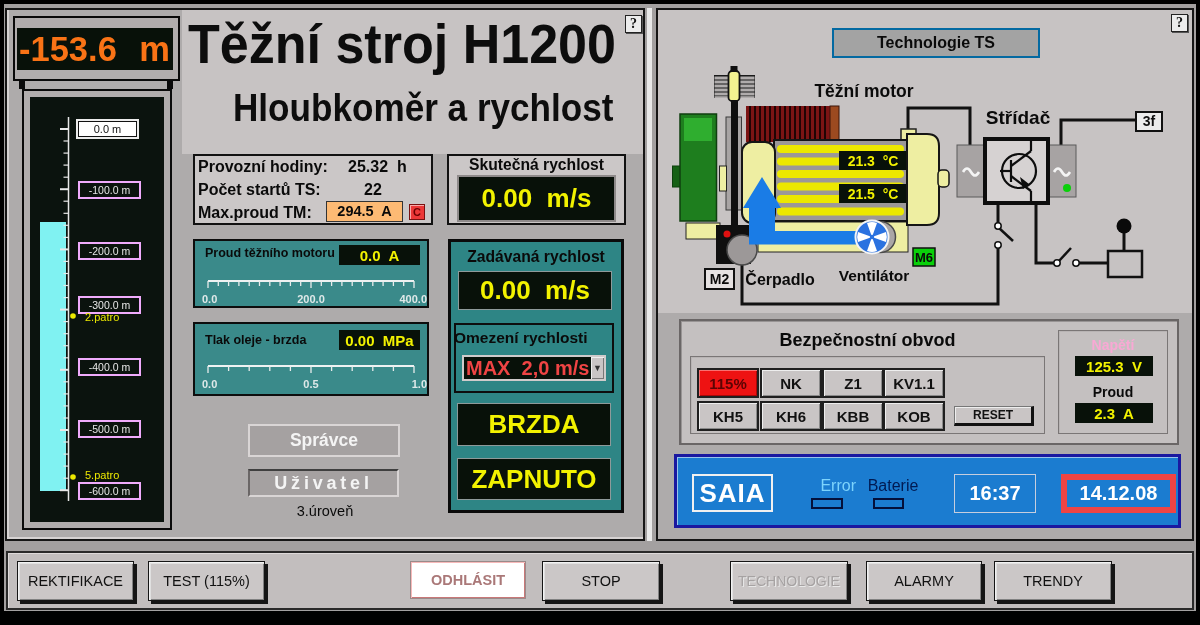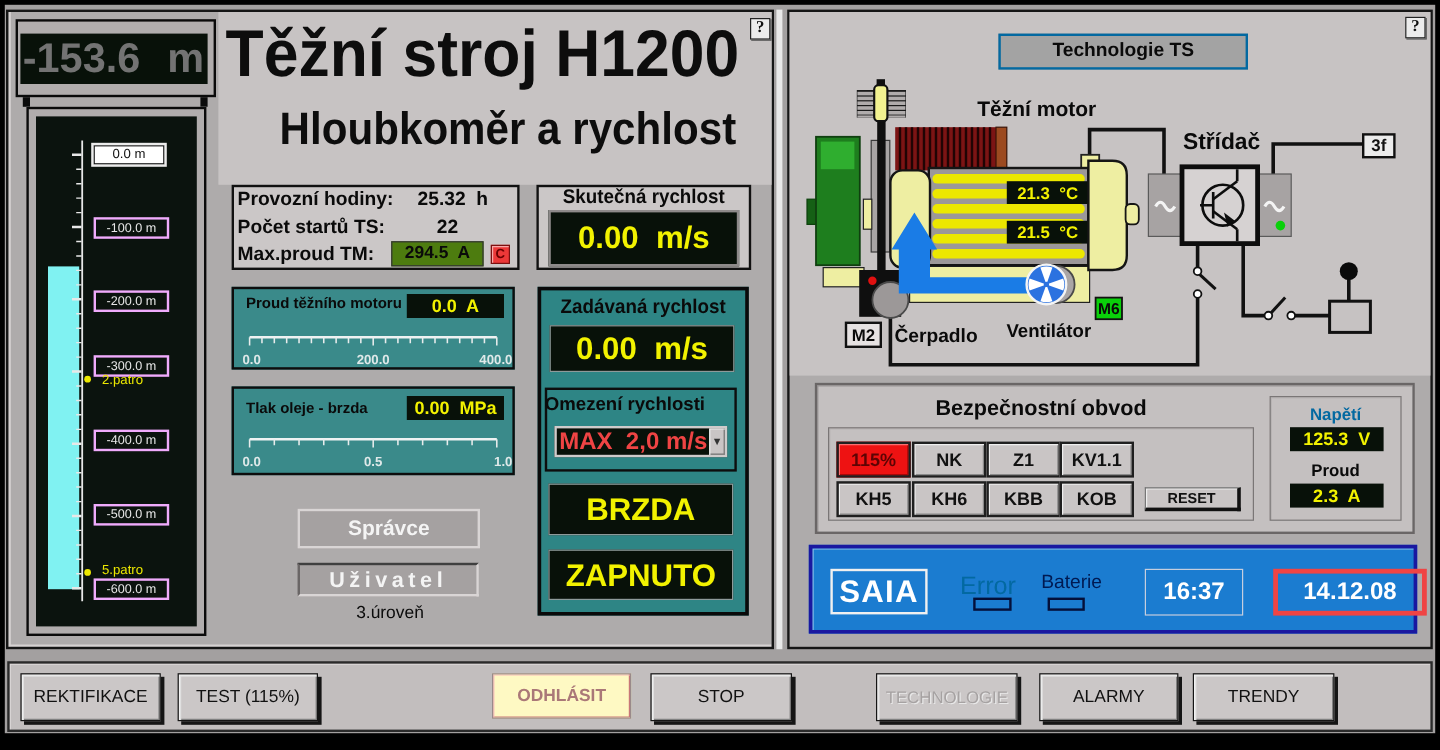--- a/index.html
+++ b/index.html
@@ -17,21 +17,21 @@
 <div class="abs" style="left:4px;top:4px;width:1192px;height:607px;background:#a3a0a0"></div>
 
 <div class="abs" style="left:5px;top:8px;width:640px;height:533px;background:#aeabab;border:2px solid #161616;box-sizing:border-box;box-shadow:inset 0 -2px 0 #d6d2d2,inset 2px 0 0 #d6d2d2"></div>
 <div class="abs" style="left:182px;top:10px;width:461px;height:144px;background:#c7c3c3"></div>
 <div class="abs" style="left:647px;top:8px;width:5px;height:533px;background:#e9e9e9"></div>
 
 <div class="abs" style="left:656px;top:8px;width:538px;height:533px;background:#aeabab;border:2px solid #161616;box-sizing:border-box"></div>
 <div class="abs" style="left:658px;top:10px;width:534px;height:303px;background:#c7c3c3"></div>
 
 <div class="abs" style="left:13px;top:16px;width:167px;height:65px;background:#b1adad;border:2px solid #0a0a0a;box-sizing:border-box"></div>
-<div class="abs disp" style="left:17px;top:28px;width:156px;height:42px;color:#737373;font-size:34.5px;justify-content:space-between;padding:0 3px 0 2px;box-sizing:border-box"><span>-153.6</span><span>m</span></div>
+<div class="abs disp" style="left:17px;top:28px;width:156px;height:42px;color:#f97316;font-size:34.5px;justify-content:space-between;padding:0 3px 0 2px;box-sizing:border-box"><span>-153.6</span><span>m</span></div>
 <div class="abs" style="left:19px;top:81px;width:6px;height:8px;background:#0a0a0a"></div>
 <div class="abs" style="left:167px;top:81px;width:6px;height:8px;background:#0a0a0a"></div>
 
 <div class="abs" style="left:22px;top:89px;width:150px;height:441px;background:#b1adad;border:2px solid #0a0a0a;box-sizing:border-box"></div>
 <div class="abs" style="left:30px;top:97px;width:134px;height:425px;background:#0b130e"></div>
 <svg class="abs" style="left:30px;top:97px" width="134" height="425" viewBox="30 97 134 425">
  <rect x="40" y="222" width="26" height="269" fill="#80f2f2"></rect>
  <line x1="68.5" y1="117" x2="68.5" y2="501" stroke="#e8e8e8" stroke-width="1.5"></line>
  <g stroke="#e8e8e8" stroke-width="1.2">
   <line x1="60" y1="129.0" x2="68" y2="129.0" stroke-width="2"></line>
@@ -83,21 +83,21 @@
 <div class="abs b" style="left:233px;top:87px;font-size:38px;color:#0d0d0d;white-space:nowrap;transform:scaleX(.924);transform-origin:left top">Hloubkoměr a rychlost</div>
 <div class="qm" style="left:625px;top:15px">?</div>
 <div class="qm" style="left:1171px;top:14px">?</div>
 
 <div class="abs" style="left:193px;top:154px;width:240px;height:71px;background:#cbc7c7;border:2px solid #111;box-sizing:border-box"></div>
 <div class="abs b" style="left:198px;top:158px;font-size:16px;color:#0a0a0a">Provozní hodiny:</div>
 <div class="abs b" style="left:348px;top:158px;font-size:16px;color:#0a0a0a;white-space:pre">25.32  h</div>
 <div class="abs b" style="left:198px;top:181px;font-size:16px;color:#0a0a0a">Počet startů TS:</div>
 <div class="abs b" style="left:364px;top:181px;font-size:16px;color:#0a0a0a">22</div>
 <div class="abs b" style="left:198px;top:204px;font-size:16px;color:#0a0a0a">Max.proud TM:</div>
-<div class="abs" style="left:326px;top:201px;width:75px;height:19px;background:#4d7c0f;border:1px solid #333;color:#0a0a0a;font-weight:bold;font-size:14.5px;text-align:center;line-height:19px;white-space:pre">294.5  A</div>
+<div class="abs" style="left:326px;top:201px;width:75px;height:19px;background:#fdba74;border:1px solid #333;color:#0a0a0a;font-weight:bold;font-size:14.5px;text-align:center;line-height:19px;white-space:pre">294.5  A</div>
 <div class="abs" style="left:409px;top:204px;width:14px;height:14px;background:#ec3838;border:1px solid #7a1010;box-shadow:inset 1px 1px 0 #f8a8a8;color:#6a0000;font-weight:bold;font-size:11px;text-align:center;line-height:14px">C</div>
 
 <div class="abs" style="left:193px;top:239px;width:236px;height:69px;background:#3a8a8a;border:2px solid #0d0d0d;box-sizing:border-box"></div>
 <div class="abs b" style="left:205px;top:246px;font-size:12.5px;color:#0a0a0a">Proud těžního motoru</div>
 <div class="abs disp" style="left:339px;top:245px;width:81px;height:20px;font-size:15px">0.0  A</div>
 <svg class="abs" style="left:196px;top:270px" width="236" height="36" viewBox="0 0 236 36">
  <line x1="12" y1="11" x2="218" y2="11" stroke="#eef2f2" stroke-width="2"></line>
  <g stroke="#e8ecec" stroke-width="1.3">
       <line x1="12.0" y1="11" x2="12.0" y2="18"></line>
       <line x1="22.3" y1="11" x2="22.3" y2="16"></line>
@@ -313,34 +313,34 @@
 <div class="sbtn" style="left:697px;top:368px;width:58px;height:26px;background:#ee1212;color:#5c0404;box-shadow:inset 1px 1px 0 #f87070,inset -1px -1px 0 #a80808">115%</div>
 <div class="sbtn" style="left:760px;top:368px;width:58px;height:26px">NK</div>
 <div class="sbtn" style="left:822px;top:368px;width:58px;height:26px">Z1</div>
 <div class="sbtn" style="left:883px;top:368px;width:58px;height:26px">KV1.1</div>
 <div class="sbtn" style="left:697px;top:401px;width:58px;height:26px">KH5</div>
 <div class="sbtn" style="left:760px;top:401px;width:58px;height:26px">KH6</div>
 <div class="sbtn" style="left:822px;top:401px;width:58px;height:26px">KBB</div>
 <div class="sbtn" style="left:883px;top:401px;width:58px;height:26px">KOB</div>
 <div class="abs" style="left:954px;top:406px;width:80px;height:20px;background:#c9c5c5;border:1px solid #777;border-right:3px solid #111;border-bottom:3px solid #111;box-shadow:inset 1px 1px 0 #eee;color:#111;font-weight:bold;font-size:12px;display:flex;align-items:center;justify-content:center;box-sizing:border-box">RESET</div>
 <div class="abs" style="left:1058px;top:330px;width:110px;height:104px;border:1px solid #7a7676;box-shadow:1px 1px 0 #b8b4b4 inset;box-sizing:border-box"></div>
-<div class="abs b" style="left:1058px;top:337px;width:110px;font-size:14px;color:#0369a1;text-align:center">Napětí</div>
+<div class="abs b" style="left:1058px;top:337px;width:110px;font-size:14px;color:#f9a8d4;text-align:center">Napětí</div>
 <div class="abs disp" style="left:1075px;top:356px;width:78px;height:20px;font-size:15px">125.3  V</div>
 <div class="abs b" style="left:1058px;top:384px;width:110px;font-size:14px;color:#0a0a0a;text-align:center">Proud</div>
 <div class="abs disp" style="left:1075px;top:403px;width:78px;height:20px;font-size:15px">2.3  A</div>
 
 <div class="abs" style="left:674px;top:454px;width:507px;height:74px;background:#1b7cd0;border:3px solid #1a18a0;box-sizing:border-box;box-shadow:inset 1px 1px 0 rgba(255,255,255,.55)"></div>
 <div class="abs b" style="left:692px;top:474px;width:81px;height:38px;border:2px solid #f0f0f0;color:#fff;font-size:26px;display:flex;align-items:center;justify-content:center;box-sizing:border-box;letter-spacing:1px">SAIA</div>
-<div class="abs" style="left:800px;top:477px;width:56px;font-size:21px;color:#0369a1;text-align:left">Error</div>
+<div class="abs" style="left:800px;top:477px;width:56px;font-size:16px;color:#7dd3fc;text-align:right">Error</div>
 <div class="abs" style="left:811px;top:498px;width:32px;height:11px;border:2px solid #04103a;box-sizing:border-box"></div>
 <div class="abs" style="left:865px;top:477px;width:56px;font-size:16px;color:#001a52;text-align:center">Baterie</div>
 <div class="abs" style="left:873px;top:498px;width:31px;height:11px;border:2px solid #04103a;box-sizing:border-box"></div>
 <div class="abs b" style="left:954px;top:474px;width:82px;height:39px;border:1px solid #c6cede;color:#fff;font-size:20px;display:flex;align-items:center;justify-content:center;box-sizing:border-box">16:37</div>
-<div class="abs b" style="left:1061px;top:474px;width:128px;height:39px;border:4px solid #ef4444;color:#fff;font-size:20px;display:flex;align-items:center;justify-content:center;box-sizing:border-box">14.12.08</div>
+<div class="abs b" style="left:1061px;top:474px;width:115px;height:39px;border:6px solid #ef4444;color:#fff;font-size:20px;display:flex;align-items:center;justify-content:center;box-sizing:border-box">14.12.08</div>
 
 <div class="abs" style="left:6px;top:551px;width:1188px;height:59px;background:#c2bebe;border:2px solid #2a2a2a;box-sizing:border-box;box-shadow:inset 1px 1px 0 #dedada"></div>
 <div class="btn3" style="left:17px;top:561px;width:115px;height:38px;font-size:14.5px">REKTIFIKACE</div>
 <div class="btn3" style="left:148px;top:561px;width:115px;height:38px;font-size:14.5px">TEST (115%)</div>
-<div class="abs" style="left:410px;top:561px;width:116px;height:38px;background:#fef9c3;border:1px solid #9a8a8a;box-shadow:inset 1px 1px 0 #f8baba,inset -1px -1px 0 #c87878;color:#aa7878;font-weight:bold;font-size:14.5px;display:flex;align-items:center;justify-content:center;box-sizing:border-box">ODHLÁSIT</div>
+<div class="abs" style="left:410px;top:561px;width:116px;height:38px;background:#ffffff;border:1px solid #9a8a8a;box-shadow:inset 1px 1px 0 #f8baba,inset -1px -1px 0 #c87878;color:#aa7878;font-weight:bold;font-size:14.5px;display:flex;align-items:center;justify-content:center;box-sizing:border-box">ODHLÁSIT</div>
 <div class="btn3" style="left:542px;top:561px;width:116px;height:38px;font-size:14.5px">STOP</div>
 <div class="btn3" style="left:730px;top:561px;width:116px;height:38px;font-size:14px;color:#a6a2a2;text-shadow:1px 1px 0 #e8e8e8">TECHNOLOGIE</div>
 <div class="btn3" style="left:866px;top:561px;width:114px;height:38px;font-size:14.5px">ALARMY</div>
 <div class="btn3" style="left:994px;top:561px;width:116px;height:38px;font-size:14.5px">TRENDY</div>
 
 </body></html>

